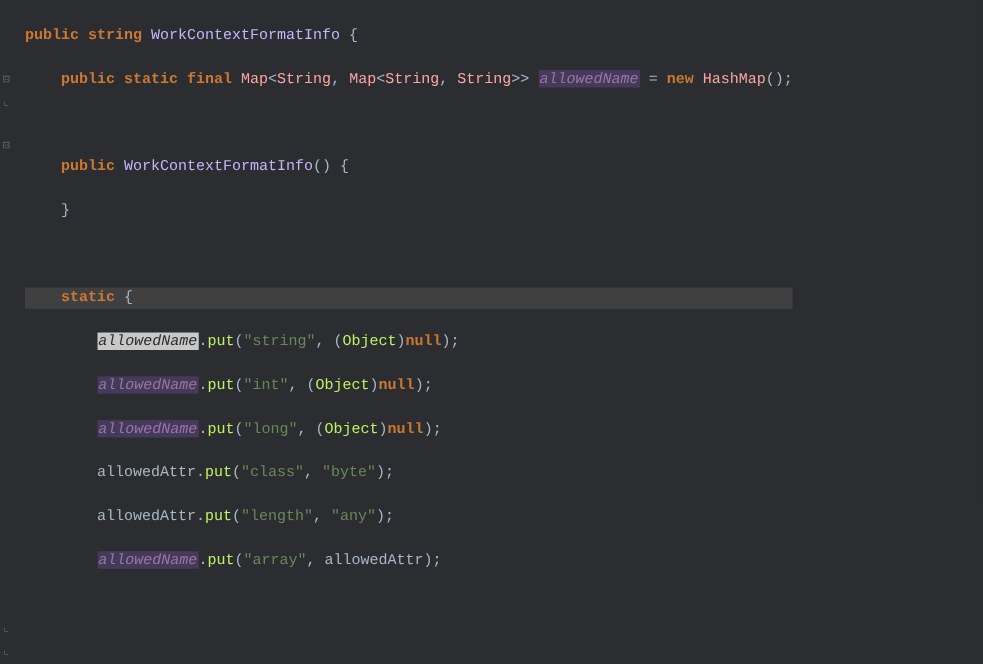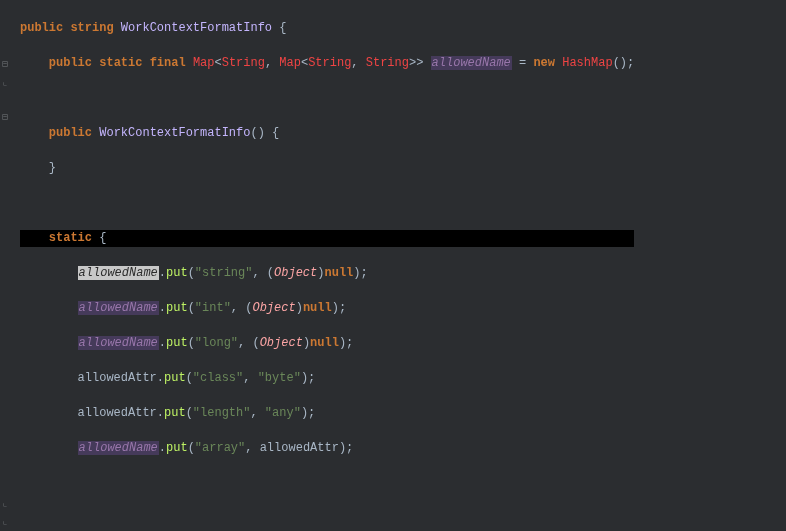--- a/index.html
+++ b/index.html
@@ -29,29 +29,29 @@
     color: #606366;
     font-size: 10px;
     cursor: pointer;
   }
   .code {
     padding: 2px 0 0 8px;
     white-space: pre;
   }
   .kw { color: #cc7832; font-weight: bold; }
   .cls { color: #c4b5fd; }
-  .type { color: #ef4444; }
+  .type { color: #fca5a5; }
   .str { color: #6a8759; }
   .field-hl { background: #453a5a; color: #9876aa; font-style: italic; padding: 0 1px; }
   .field-hl-cursor { background: #c8c8c8; color: #2b2b2b; font-style: italic; padding: 0 1px; }
   .method { color: #bef264; }
   .local { color: #a9b7c6; }
-  .cast { color: #fca5a5; font-style: italic; }
+  .cast { color: #bef264; }
   .line { display: block; }
-  .line.current { background: #000000; }
+  .line.current { background: #404040; }
 </style>
 </head>
 <body>
 
 <div class="editor">
   <div class="gutter">
     <span class="fold-marker" style="top:56px;">⊟</span>
     <span class="fold-marker" style="top:74px;">⌞</span>
     <span class="fold-marker" style="top:109px;">⊟</span>
     <span class="fold-marker" style="top:495px;">⌞</span>

